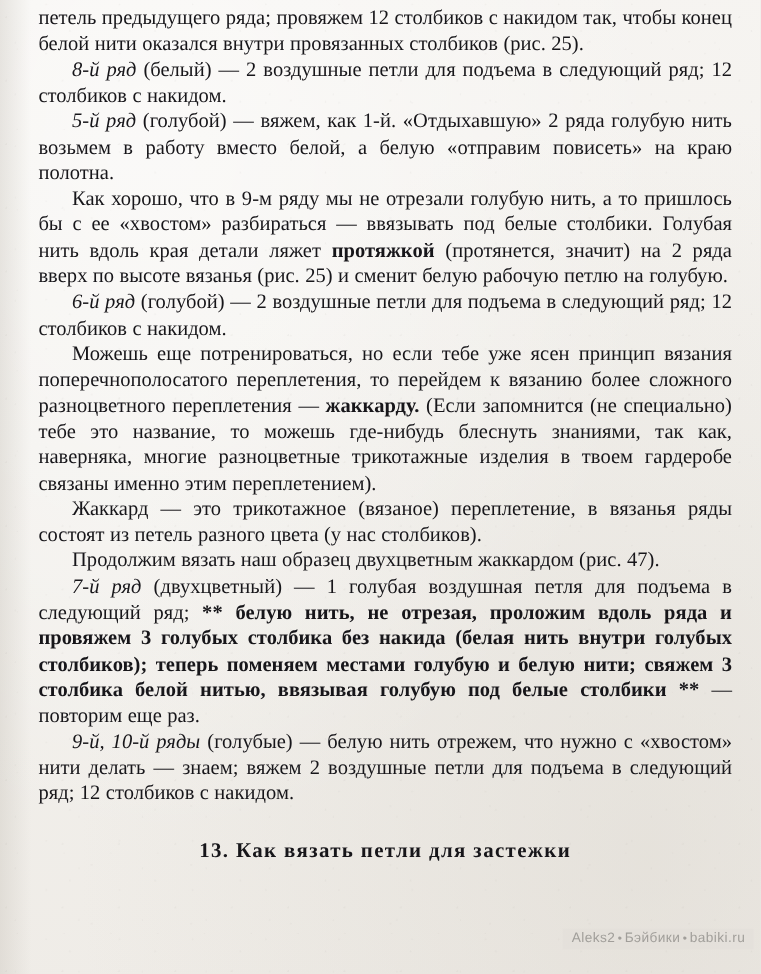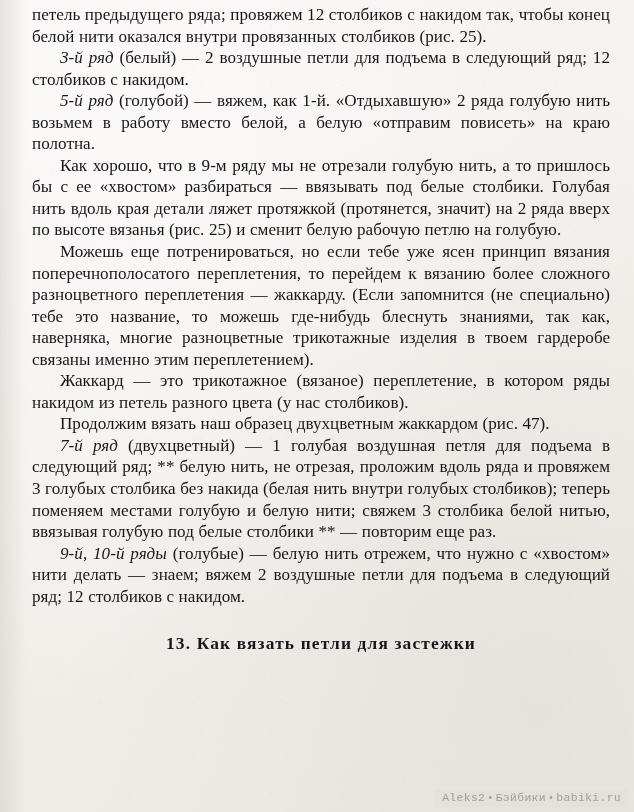--- a/index.html
+++ b/index.html
@@ -51,37 +51,37 @@
     text-justify: inter-word;
     font-size: 17.1px;
     line-height: 21.55px;
     text-indent: 28px;
     word-spacing: .2px;
     letter-spacing: .03px;
   }
   p.para.noindent { text-indent: 0; }
 
   .it  { font-style: italic; }
-  .bd  { font-weight: normal; }
+  .bd  { font-weight: bold; }
 
   h2.section-heading {
     margin: 0;
     padding: 26px 0 16px 0;
     text-align: center;
     font-size: 17.4px;
     font-weight: bold;
     letter-spacing: 1.15px;
     line-height: 21px;
   }
 
   .watermark {
     position: absolute;
     right: 6px;
-    bottom: 5px;
-    font-family: Liberation Mono, monospace;
+    bottom: 21px;
+    font-family: Liberation Sans, sans-serif;
     font-size: 11.4px;
     letter-spacing: .35px;
     color: rgba(120,118,114,0.62);
     background: rgba(226,223,217,0.55);
     padding: 2px 7px 3px 7px;
     white-space: nowrap;
   }
   .watermark .sep { padding: 0 2px; font-size: 10px; }
 
   
@@ -95,25 +95,26 @@
 </head>
 <body>
 
 <div class="page">
   <div class="gutter"></div>
   <div class="grain"></div>
 
   <div class="textblock">
     <div id="paragraphs-before">
         <p class="para noindent"><span>петель предыдущего ряда; провяжем 12 столбиков с накидом так, чтобы конец белой нити оказался внутри провязанных столбиков (рис. 25).</span></p>
-        <p class="para"><span class="it">3-й ряд</span><span> (белый) — 2 воздушные петли для подъема в следующий ряд; 12 столбиков с накидом.</span></p>
+        <p class="para"><span class="it">8-й ряд</span><span> (белый) — 2 воздушные петли для подъема в следующий ряд; 12 столбиков с накидом.</span></p>
         <p class="para"><span class="it">5-й ряд</span><span> (голубой) — вяжем, как 1-й. «Отдыхавшую» 2 ряда голубую нить возьмем в работу вместо белой, а белую «отправим повисеть» на краю полотна.</span></p>
         <p class="para"><span>Как хорошо, что в 9-м ряду мы не отрезали голубую нить, а то пришлось бы с ее «хвостом» разбираться — ввязывать под белые столбики. Голубая нить вдоль края детали ляжет </span><span class="bd">протяжкой</span><span> (протянется, значит) на 2 ряда вверх по высоте вязанья (рис. 25) и сменит белую рабочую петлю на голубую.</span></p>
+        <p class="para"><span class="it">6-й ряд</span><span> (голубой) — 2 воздушные петли для подъема в следующий ряд; 12 столбиков с накидом.</span></p>
         <p class="para"><span>Можешь еще потренироваться, но если тебе уже ясен принцип вязания поперечнополосатого переплетения, то перейдем к вязанию более сложного разноцветного переплетения — </span><span class="bd">жаккарду.</span><span> (Если запомнится (не специально) тебе это название, то можешь где-нибудь блеснуть знаниями, так как, наверняка, многие разноцветные трикотажные изделия в твоем гардеробе связаны именно этим переплетением).</span></p>
-        <p class="para"><span>Жаккард — это трикотажное (вязаное) переплетение, в котором ряды накидом из петель разного цвета (у нас столбиков).</span></p>
+        <p class="para"><span>Жаккард — это трикотажное (вязаное) переплетение, в вязанья ряды состоят из петель разного цвета (у нас столбиков).</span></p>
         <p class="para"><span>Продолжим вязать наш образец двухцветным жаккардом (рис. 47).</span></p>
         <p class="para"><span class="it">7-й ряд</span><span> (двухцветный) — 1 голубая воздушная петля для подъема в следующий ряд; </span><span class="bd">** белую нить, не отрезая, проложим вдоль ряда и провяжем 3 голубых столбика без накида (белая нить внутри голубых столбиков); теперь поменяем местами голубую и белую нити; свяжем 3 столбика белой нитью, ввязывая голубую под белые столбики **</span><span> — повторим еще раз.</span></p>
         <p class="para"><span class="it">9-й, 10-й ряды</span><span> (голубые) — белую нить отрежем, что нужно с «хвостом» нити делать — знаем; вяжем 2 воздушные петли для подъема в следующий ряд; 12 столбиков с накидом.</span></p>
       </div>
 
     <h2 class="section-heading">13. Как вязать петли для застежки</h2>
 
   </div>
 
   <div class="watermark">

